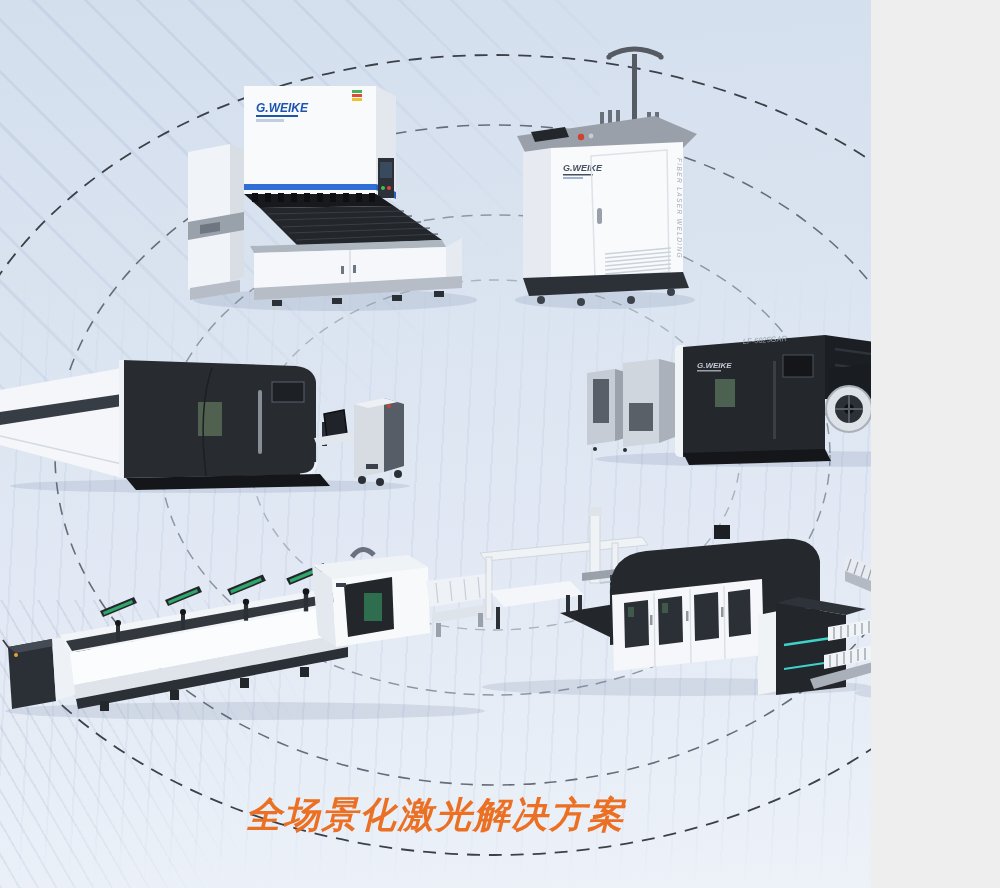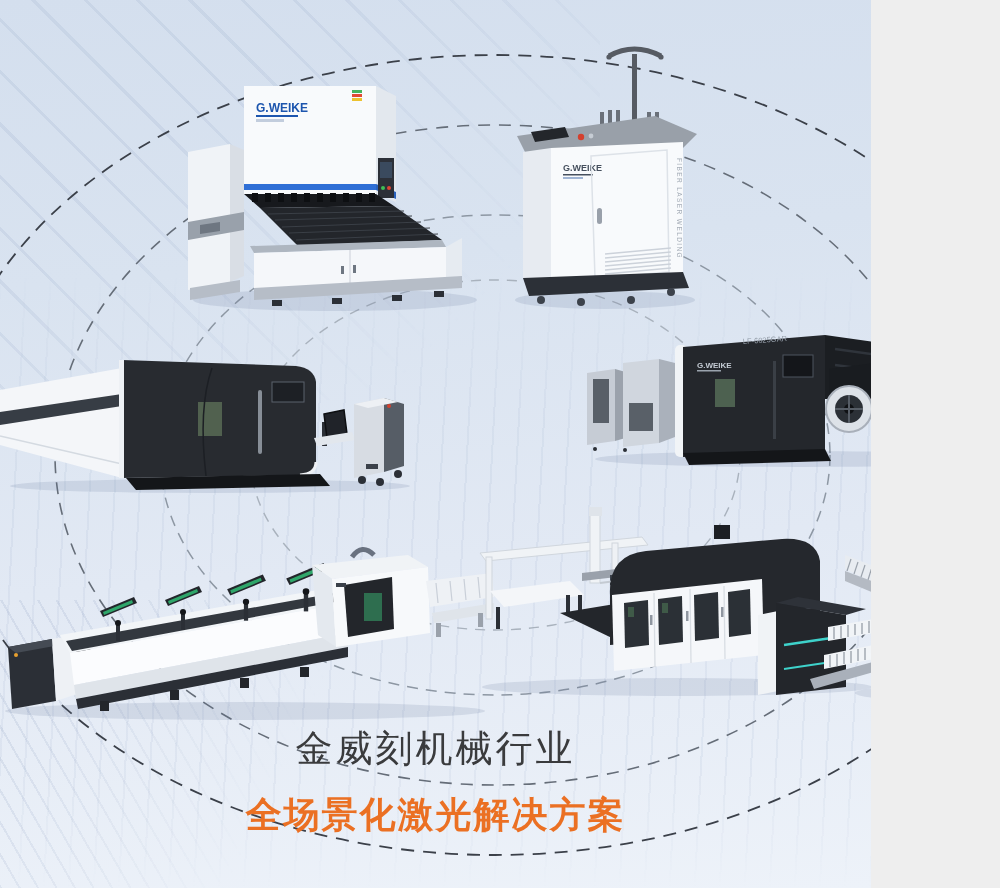--- a/index.html
+++ b/index.html
@@ -1,18 +1,18 @@
 <!DOCTYPE html>
 <html><head>
 <meta charset="utf-8">
 <style>
   html,body{margin:0;padding:0;background:#eee;}
   #stage{position:relative;width:871px;height:888px;overflow:hidden;
     font-family:"Liberation Sans","DejaVu Sans",sans-serif;
-    background:linear-gradient(175deg,#d4dfee 0%,#d9e3f0 30%,#e2e9f4 62%,#edf2f9 100%);}
+    background:linear-gradient(175deg,#d4dfee 0%,#d9e3f0 30%,#e2e9f4 62%,#edf2f9 100%);font-style:italic;}
   .layer{position:absolute;inset:0;}
   .stripes-diag{position:absolute;left:-40px;top:-40px;width:640px;height:440px;
     background:repeating-linear-gradient(45deg,rgba(140,160,195,.16) 0 3px,transparent 3px 37px);
     -webkit-mask-image:linear-gradient(135deg,#000 35%,transparent 80%);
     mask-image:linear-gradient(135deg,#000 35%,transparent 80%);}
   .stripes-vert{position:absolute;left:0;top:270px;width:1000px;height:618px;
     background:repeating-linear-gradient(93deg,rgba(150,168,200,.12) 0 2px,transparent 2px 25px);
     -webkit-mask-image:linear-gradient(to bottom,transparent 0,#000 25%,#000 80%,transparent);
     mask-image:linear-gradient(to bottom,transparent 0,#000 25%,#000 80%,transparent);}
   .stripes-fan{position:absolute;left:-30px;top:600px;width:420px;height:300px;
@@ -408,16 +408,15 @@
       <polygon points="34,124 132,106 132,120 34,138" fill="#e6ebf1"></polygon>
       <rect x="44" y="120" width="26" height="5" fill="#2b2f36"></rect>
       <rect x="92" y="112" width="26" height="5" fill="#2b2f36"></rect>
       <rect x="88" y="18" width="20" height="14" rx="2" fill="#2f66c4"></rect>
       <rect x="106" y="20" width="6" height="10" fill="#1e3f7d"></rect>
       <rect x="34" y="122" width="18" height="12" rx="2" fill="#2f66c4"></rect>
       <path d="M38,124 L38,132 M43,123 L43,131 M48,123 L48,131" stroke="#1e3f7d" stroke-width="1.5"></path>
     </g>
   </svg>
 
-  <h1 id="title">金威刻机械行业</h1>
   <h2 id="subtitle">全场景化激光解决方案</h2>
 
 </div>
 
 </body></html>

